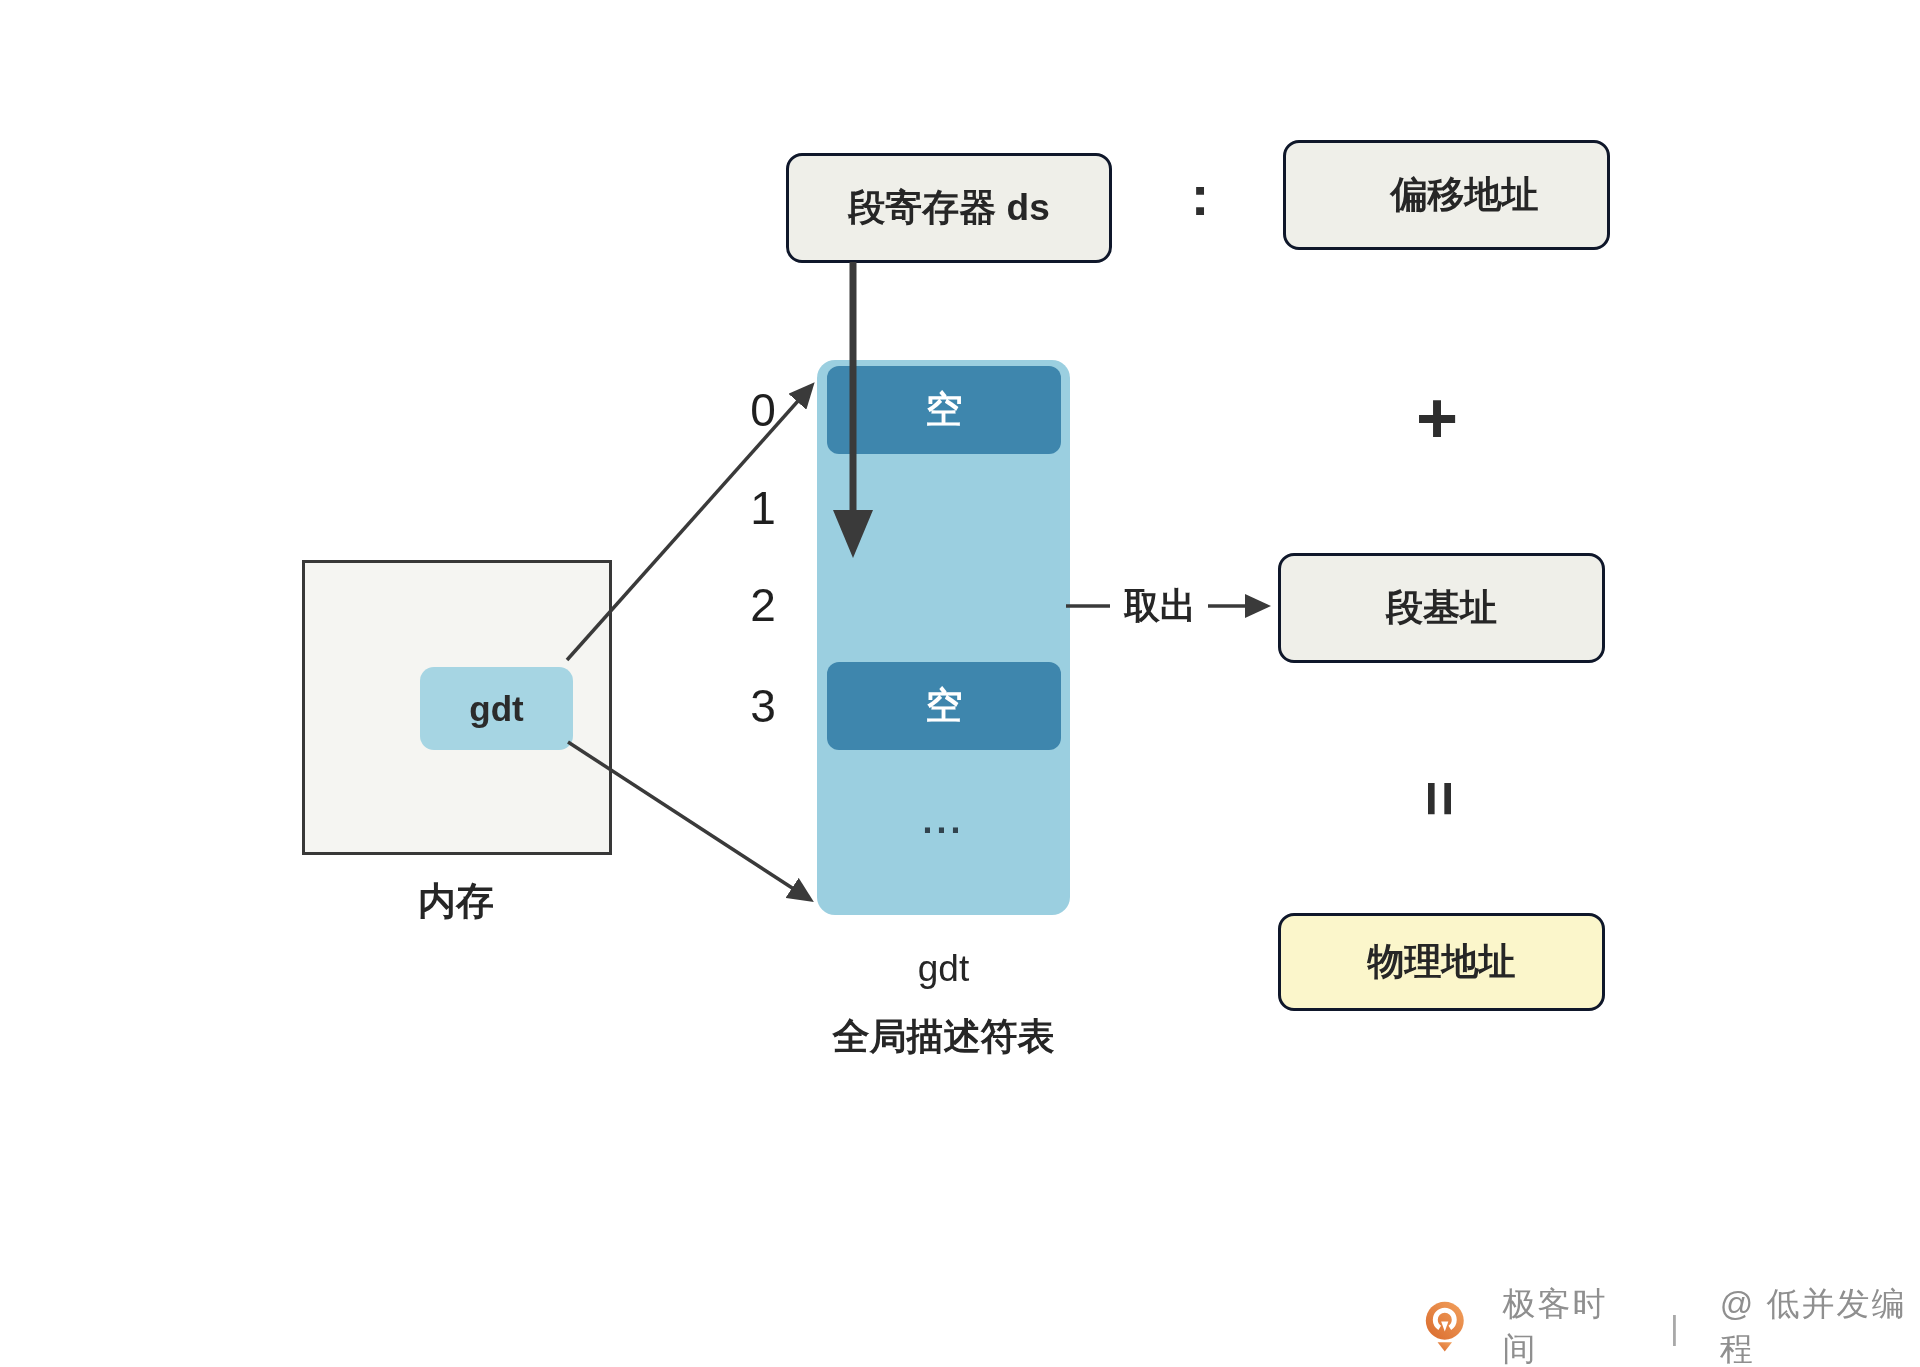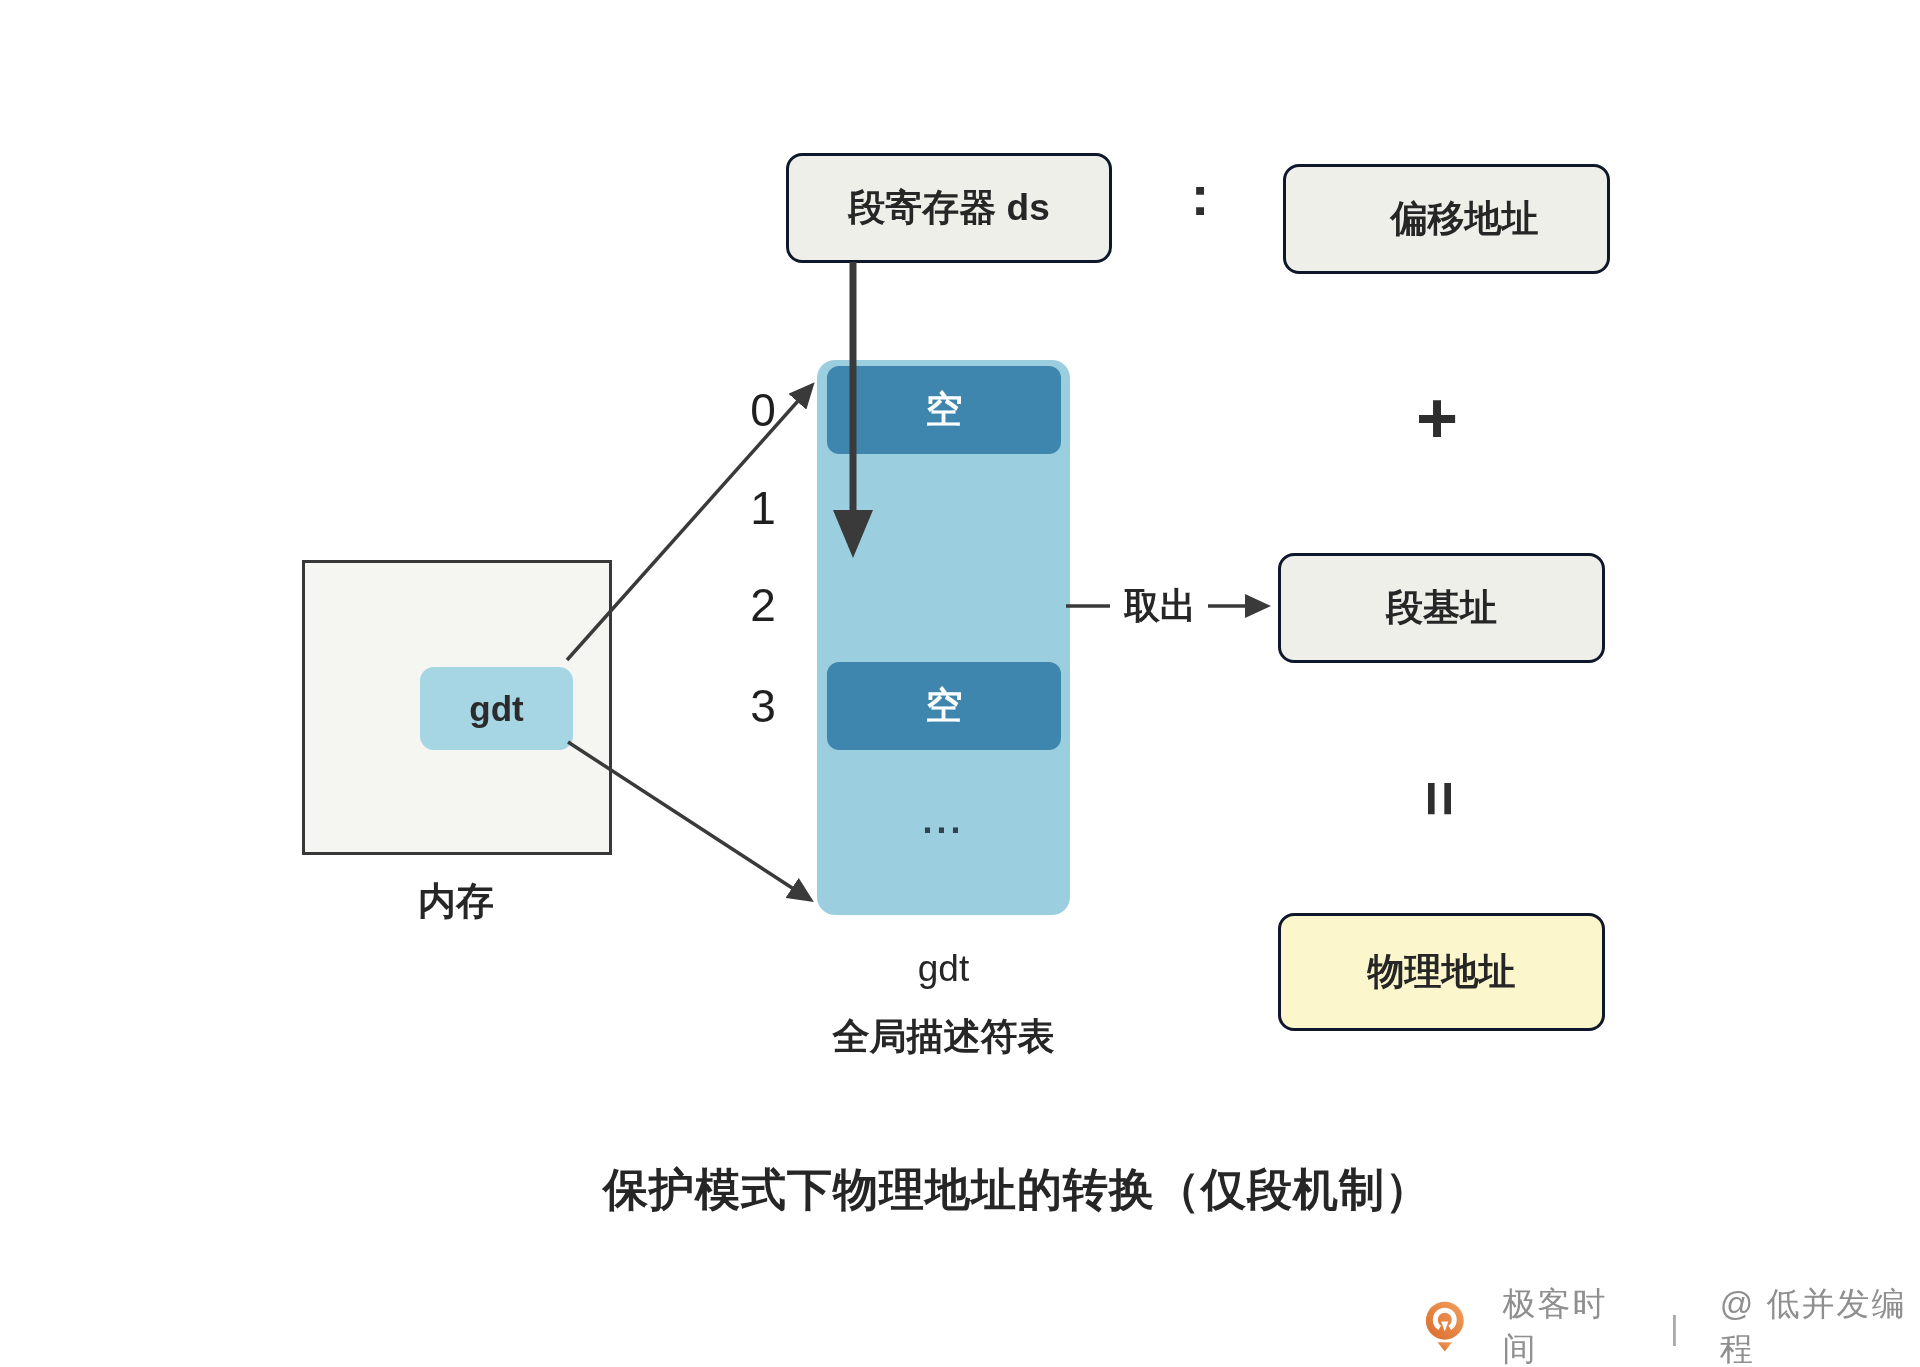--- a/index.html
+++ b/index.html
@@ -155,37 +155,37 @@
 <div class="page">
 
   <div class="gbox" style="left:786px; top:153px; width:326px; height:110px;">
     <span>段寄存器 ds</span>
   </div>
 
   <div class="sym colon" style="left:1170px; top:140px; width:60px; height:110px;">
     <span>:</span>
   </div>
 
-  <div class="gbox" style="left:1283px; top:164px; width:327px; height:110px;padding-left:36px;">
+  <div class="gbox" style="left:1283px; top:140px; width:327px; height:110px;padding-left:36px;">
     <span>偏移地址</span>
   </div>
 
   <div class="sym plus" style="left:1387px; top:363px; width:100px; height:110px;">
     <span>+</span>
   </div>
 
   <div class="gbox" style="left:1278px; top:553px; width:327px; height:110px;">
     <span>段基址</span>
   </div>
 
   <div class="sym equals" style="left:1390px; top:750px; width:100px; height:96px;">
     <span>=</span>
   </div>
 
-  <div class="gbox ybox" style="left:1278px; top:913px; width:327px; height:118px;align-items:center;">
+  <div class="gbox ybox" style="left:1278px; top:913px; width:327px; height:98px;align-items:center;">
     <span>物理地址</span>
   </div>
 
   <div class="mem-box"></div>
   <div class="gdt-tag">
     <span>gdt</span>
   </div>
   <div class="mem-label">内存</div>
 
   <div class="gdt-container"></div>
@@ -201,21 +201,20 @@
   <div class="entry e3">
     <span>空</span>
   </div>
   <div class="ellipsis">...</div>
 
   <div class="gdt-caption1">gdt</div>
   <div class="gdt-caption2">全局描述符表</div>
 
   <div class="fetch-label">取出</div>
 
-  <div class="title">保护模式下物理地址的转换（仅段机制）</div>
 
   <div class="footer">
     <svg width="46" height="58" viewBox="0 0 46 58">
       <defs>
         <linearGradient id="og" x1="1" y1="0" x2="0" y2="1">
           <stop offset="0" stop-color="#f2a15d"></stop>
           <stop offset="1" stop-color="#d96a2d"></stop>
         </linearGradient>
       </defs>
       <circle cx="23" cy="22" r="21" fill="url(#og)"></circle>

